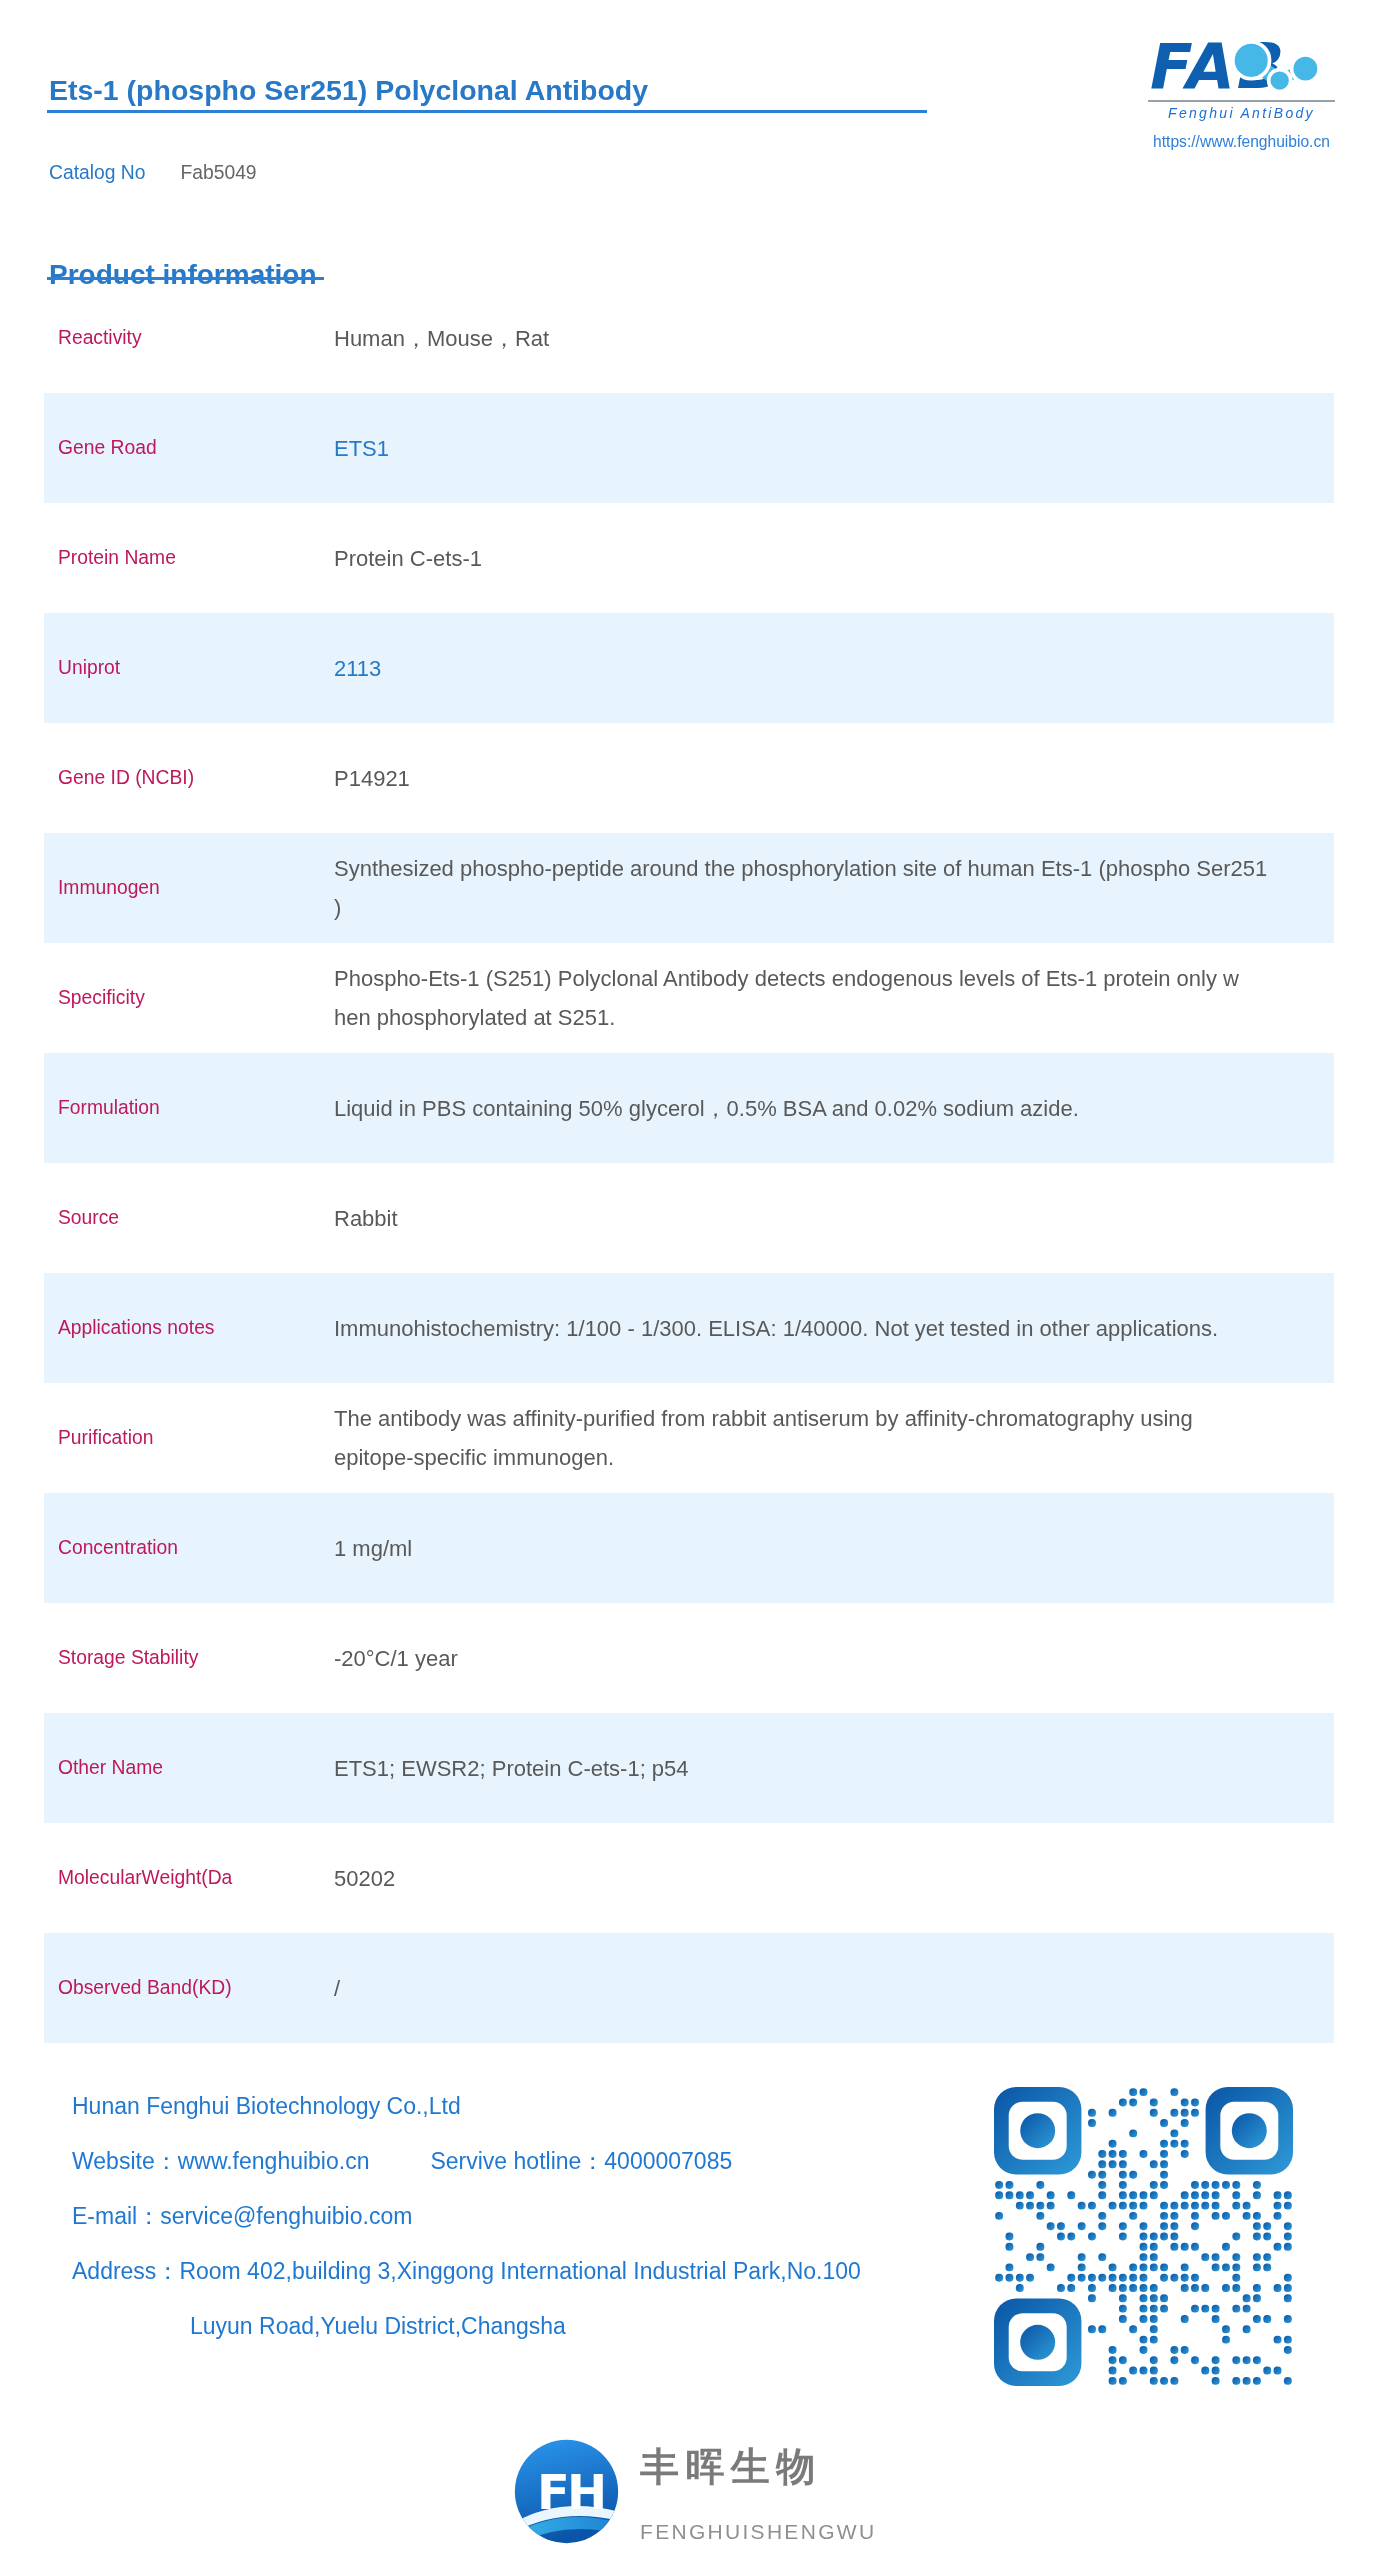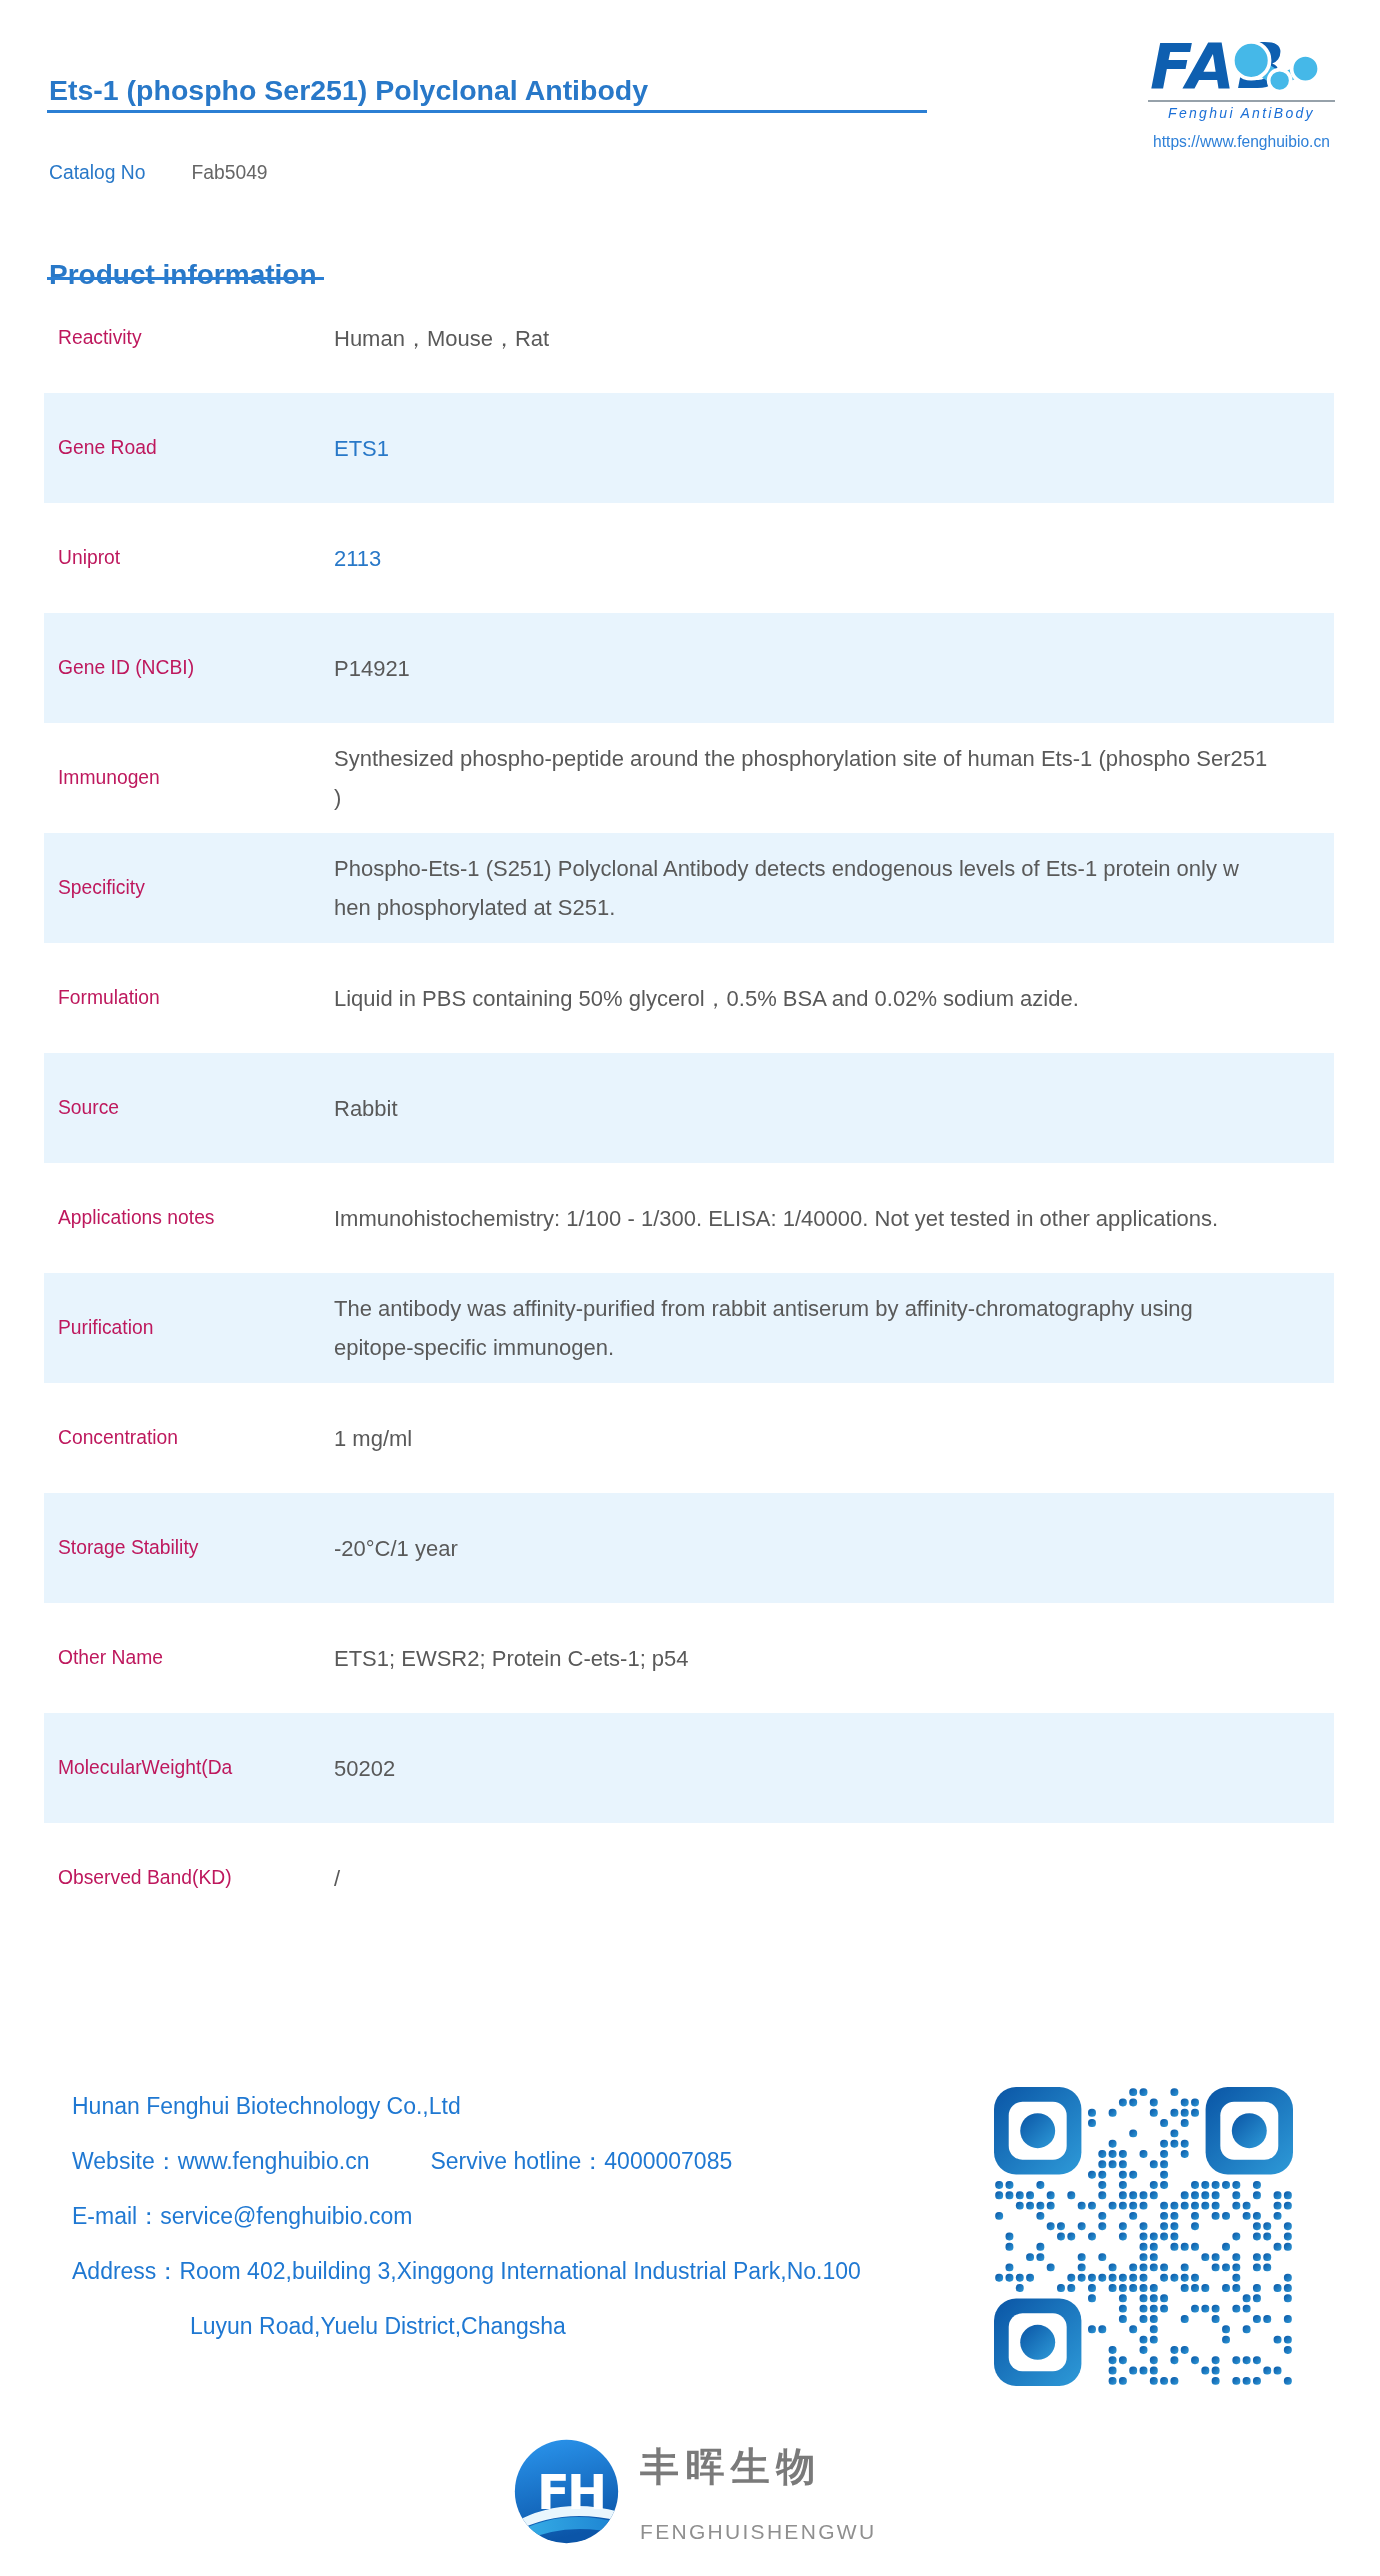--- a/index.html
+++ b/index.html
@@ -11,21 +11,21 @@
   
   .title{position:absolute;left:49px;top:55px;font-size:28.5px;color:#2878c8;}
   .title-rule{position:absolute;left:47px;top:110px;width:880px;height:2.8px;background:#2b7fd4;}
   .logo{position:absolute;left:1144px;top:31px;width:195px;text-align:center;}
   .logo svg{display:block;margin:0 auto;}
   .logo-divider{height:1.8px;background:#96a1aa;margin:0.9px 3.7px 3.7px 3.7px;}
   .logo-tagline{font-size:14px;font-weight:normal;font-style:italic;letter-spacing:2.3px;color:#1b6fd6;white-space:nowrap;}
   .logo-url{font-size:15.6px;color:#2e80d8;margin-top:12px;white-space:nowrap;}
   .catalog{position:absolute;left:49px;top:162px;font-size:19.3px;}
   .catalog-label{color:#2878c8;}
-  .catalog-value{color:#666666;margin-left:46px;}
+  .catalog-value{color:#666666;margin-left:35px;}
   
   .section-heading{position:absolute;left:49px;top:236px;font-size:28px;color:#2878c8;}
   .section-rule{position:absolute;left:47px;top:277px;width:277px;height:2.8px;background:#2b7fd4;}
   
   .table{position:absolute;left:44px;top:283px;width:1290px;}
   .row{display:flex;align-items:center;min-height:110px;}
   .row:nth-child(even){background:#e8f4fd;}
   .cell-label{width:276px;flex-shrink:0;padding-left:14px;font-size:19.3px;color:#be185d;}
   .cell-value{font-size:22px;color:#595959;line-height:39px;white-space:pre-line;padding-right:28px;}
   .cell-value[data-variant="link"]{color:#2878c8;}
@@ -74,20 +74,24 @@
   <div class="row">
     <div class="cell-label">Reactivity</div>
     <div class="cell-value" data-variant="text">Human，Mouse，Rat</div>
   </div>
 
   <div class="row">
     <div class="cell-label">Gene Road</div>
     <div class="cell-value" data-variant="link">ETS1</div>
   </div>
 
+  <div class="row">
+    <div class="cell-label">Protein Name</div>
+    <div class="cell-value" data-variant="text">Protein C-ets-1</div>
+  </div>
 
   <div class="row">
     <div class="cell-label">Uniprot</div>
     <div class="cell-value" data-variant="link">2113</div>
   </div>
 
   <div class="row">
     <div class="cell-label">Gene ID (NCBI)</div>
     <div class="cell-value" data-variant="text">P14921</div>
   </div>

